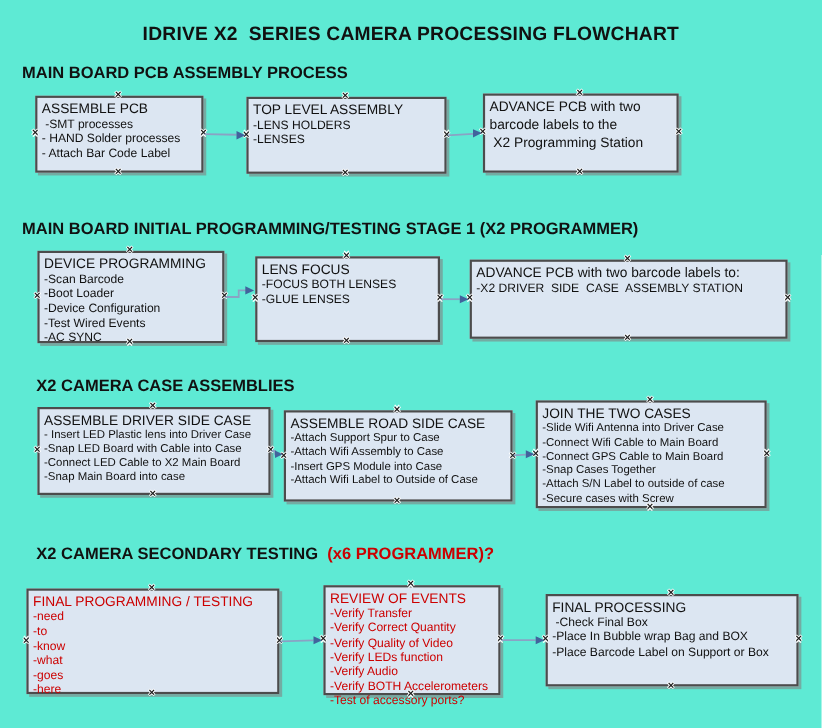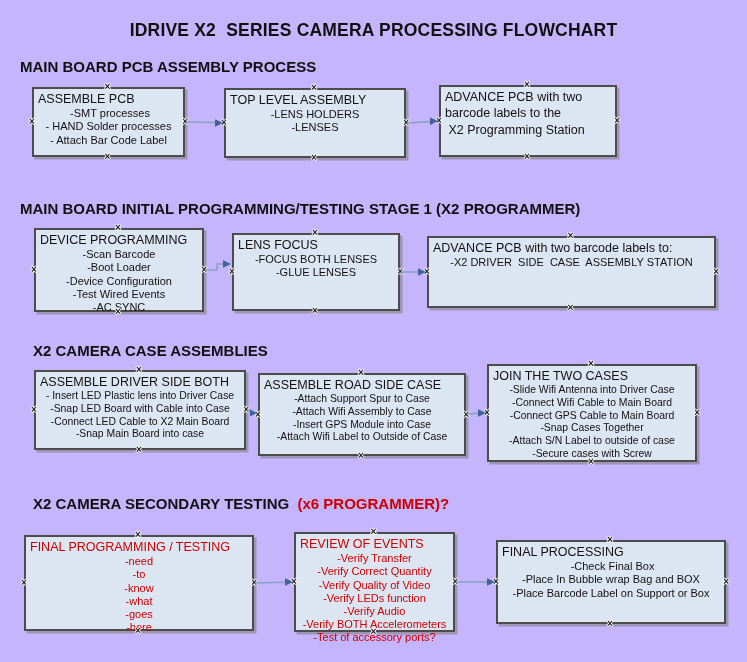--- a/index.html
+++ b/index.html
@@ -1,37 +1,37 @@
 <!DOCTYPE html>
 <html style="--box_fill: #dce6f2; --box_border: #4c4c4c; --arrow_line: #8aa2c4; --arrow_head: #41639c; --red_text: #cc0000; --black_text: #111111;"><head>
 <meta charset="utf-8">
 <style>
   html,body{margin:0;padding:0;background:#fff;}
   .canvas{
-    position:relative;width:747px;height:662px;background:#c4b5fd;
+    position:relative;width:747px;height:662px;background:#5eead4;
     font-family:"Liberation Sans", sans-serif;overflow:hidden;
   }
   .main-title{
     position:absolute;top:20px;left:0;width:747px;text-align:center;
     font-size:17.5px;font-weight:bold;color:#111;white-space:pre;letter-spacing:.2px;
   }
   .sec-heading{position:absolute;font-size:15px;font-weight:bold;color:#111;white-space:pre;}
   .sh1{left:20px;top:58px}
   .sh2{left:20px;top:200px}
   .sh3{left:33px;top:342px}
   .sh4{left:33px;top:495px}
   .red-suffix{color:var(--red_text,#cc0000);margin-top:48px;}
   .box{
     position:absolute;background:var(--box_fill,#dce6f2);
     border:2px solid var(--box_border,#4c4c4c);
     box-shadow:2.5px 2.5px 0 rgba(130,130,130,.6);
     padding:2px 4px;box-sizing:border-box;color:#111;z-index:2;
   }
   .box-title{font-size:12.5px;font-weight:normal;line-height:1.3;white-space:pre-wrap;}
-  .box-line{font-size:11px;line-height:1.2;white-space:pre;text-align:center;}
+  .box-line{font-size:11px;line-height:1.2;white-space:pre;}
   .dense .box-line{font-size:10.4px;line-height:1.22;}
   .red-box{color:var(--red_text,#cc0000);}
   
   .b-s0b0{left:32px;top:87px;width:153px;height:70px}
   .b-s0b1{left:224px;top:88px;width:182px;height:70px}
   .b-s0b2{left:439px;top:85px;width:178px;height:72px}
   .b-s1b0{left:34px;top:228px;width:170px;height:84px}
   .b-s1b1{left:232px;top:233px;width:168px;height:78px}
   .b-s1b2{left:427px;top:236px;width:289px;height:72px}
   .b-s2b0{left:34px;top:370px;width:212px;height:80px}
@@ -130,21 +130,21 @@
     <div class="box-lines">
         <div class="box-line">-X2 DRIVER  SIDE  CASE  ASSEMBLY STATION</div>
       </div>
   <span class="mk mk-t">×</span>
       <span class="mk mk-b">×</span>
       <span class="mk mk-l">×</span>
       <span class="mk mk-r">×</span>
     </div>
 
   <div class="box b-s2b0 dense">
-    <div class="box-title">ASSEMBLE DRIVER SIDE BOTH</div>
+    <div class="box-title">ASSEMBLE DRIVER SIDE CASE</div>
     <div class="box-lines">
         <div class="box-line">- Insert LED Plastic lens into Driver Case</div>
         <div class="box-line">-Snap LED Board with Cable into Case</div>
         <div class="box-line">-Connect LED Cable to X2 Main Board</div>
         <div class="box-line">-Snap Main Board into case</div>
       </div>
   <span class="mk mk-t">×</span>
       <span class="mk mk-b">×</span>
       <span class="mk mk-l">×</span>
       <span class="mk mk-r">×</span>

